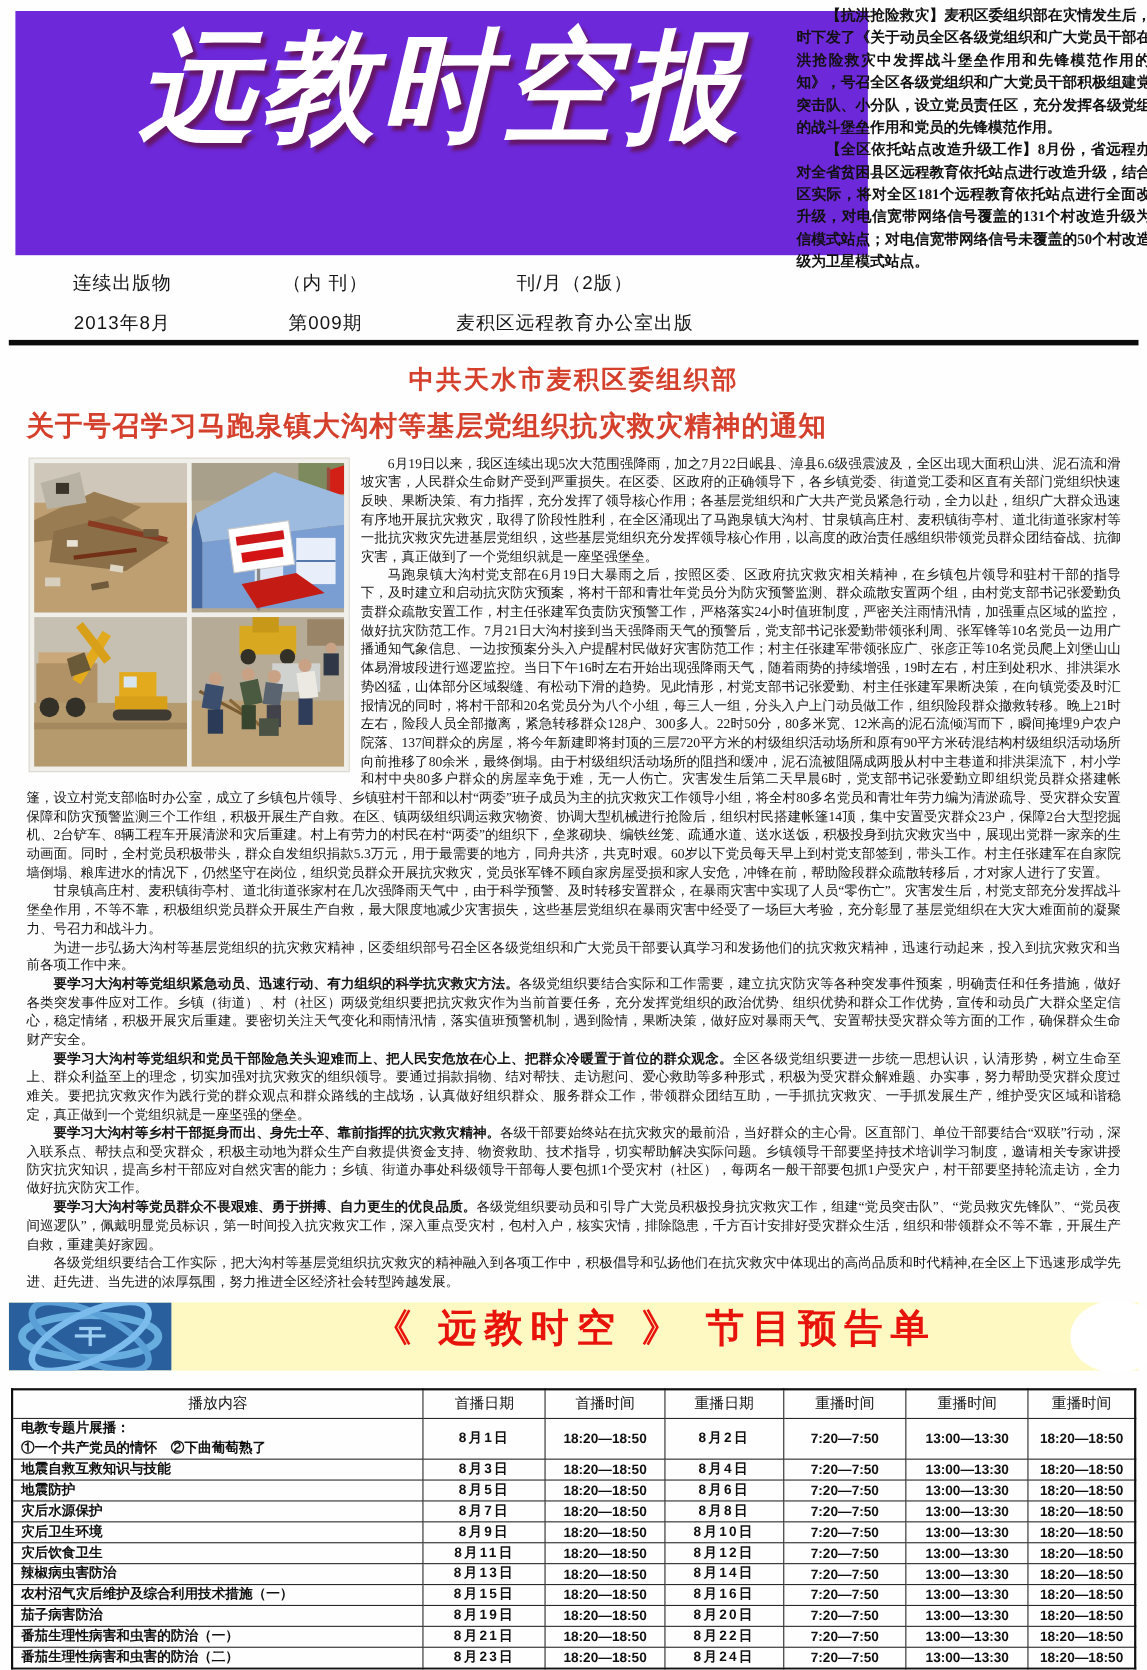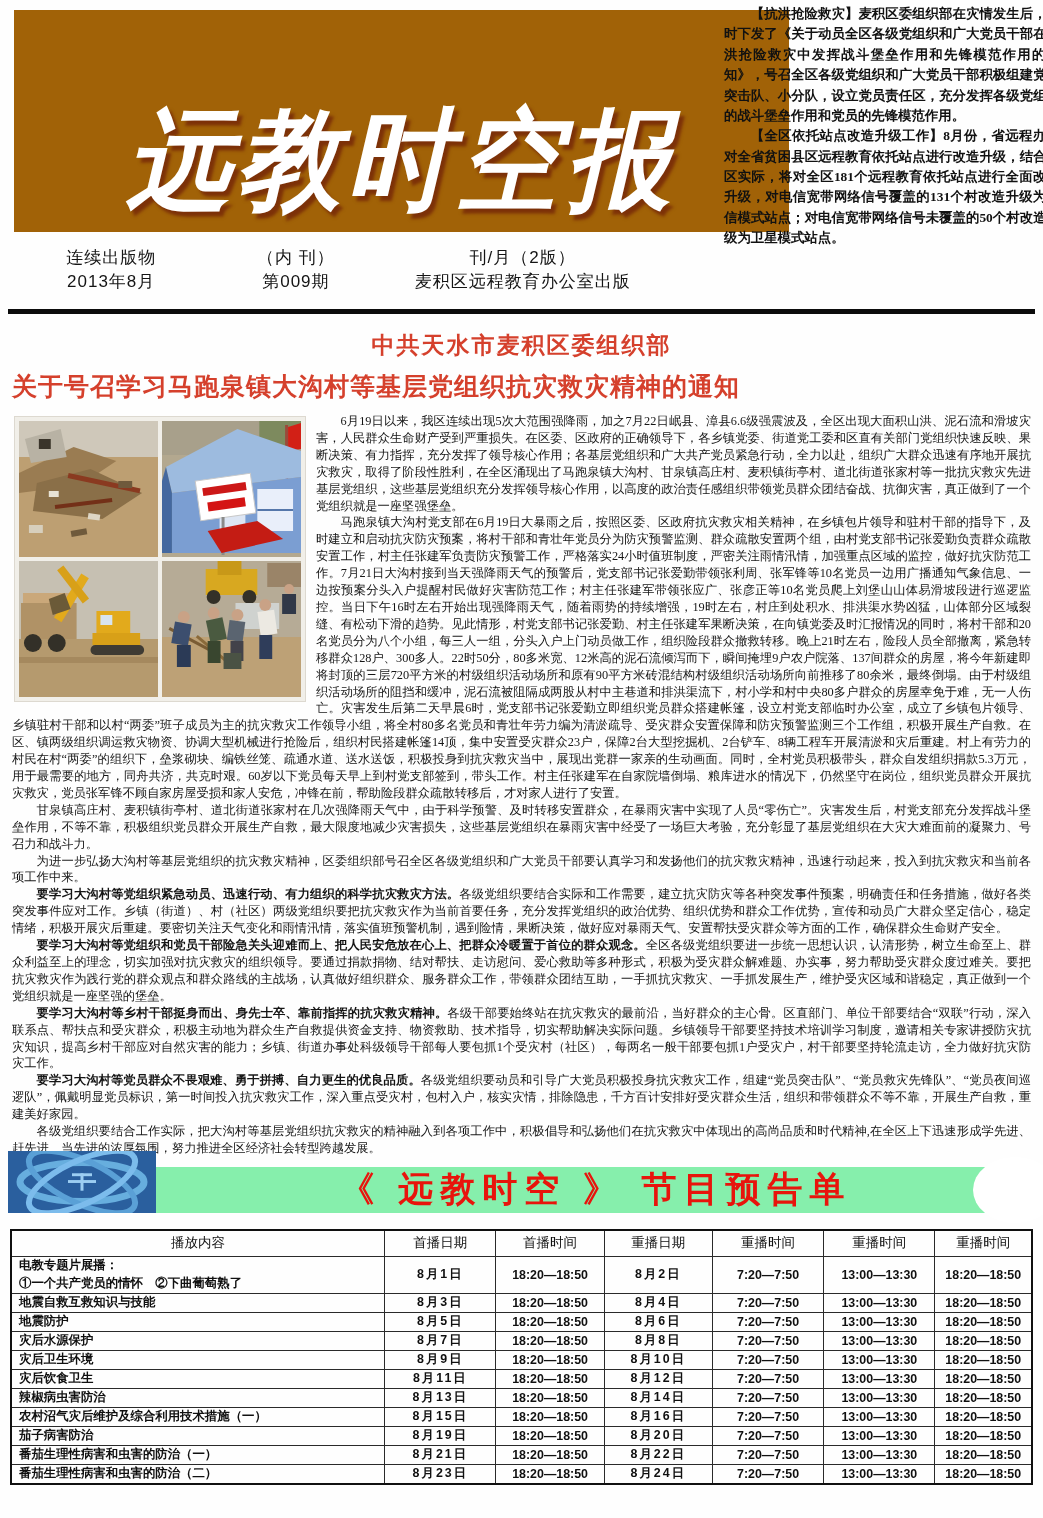--- a/index.html
+++ b/index.html
@@ -1,53 +1,53 @@
 <!DOCTYPE html>
 <html lang="zh"><head>
 <meta charset="utf-8">
 <style>
   html,body{margin:0;padding:0;background:#ffffff;}
   .page{position:relative;width:1043px;height:1518px;background:#fefefe;overflow:hidden;
         font-family:"Liberation Serif",serif;color:#111;}
 
   
   .header{position:relative;height:318px;}
-  .mast-red{position:absolute;left:14px;top:10px;width:775px;height:222px;background:#a16207;
-            display:flex;align-items:flex-end;justify-content:center;}
+  .mast-red{position:absolute;left:14px;top:10px;width:775px;height:222px;background:#6d28d9;
+            display:flex;align-items:flex-start;justify-content:center;}
   .mast-title{color:#ffffff;font-size:104px;font-weight:900;font-style:italic;letter-spacing:6px;
               white-space:nowrap;transform:scaleY(1.06);
               text-shadow:4px 5px 3px rgba(95,10,10,.55);
               font-family:"DejaVu Sans",sans-serif;}
   .right-col{position:absolute;left:724px;top:4px;width:336px;font-size:13.4px;font-weight:bold;
              line-height:1.52;text-align:justify;}
   .right-col p{margin:0;text-indent:2em;}
   .pubinfo{position:absolute;left:14px;top:246px;width:648px;display:grid;
-           grid-template-columns:30% 27% 43%;row-gap:1px;
+           grid-template-columns:30% 27% 43%;row-gap:13px;
            font-family:"Liberation Sans",sans-serif;font-size:17px;color:#141414;}
   .pubinfo span{text-align:center;letter-spacing:1px;}
   .rule{position:absolute;left:8px;right:8px;top:309px;height:5px;background:#0c0c0c;}
 
   
-  .article{padding:0 12px;}
+  .article{padding:0 24px;}
   .article h1{margin:12px 0 0;text-align:center;color:#d5402c;font-size:23px;font-weight:bold;
               font-family:"Liberation Sans",sans-serif;letter-spacing:2px;}
   .article h2{margin:9px 0 10px;color:#d5402c;font-size:25px;font-weight:bold;
               font-family:"Liberation Sans",sans-serif;letter-spacing:1px;}
   .body{font-size:12.3px;line-height:16.9px;text-align:justify;color:#151515;}
   .body p{margin:0;text-indent:2em;}
   .body .lead{font-family:"Liberation Sans",sans-serif;}
   .photos{float:left;width:292px;height:286px;margin:3px 10px 4px 2px;box-sizing:border-box;
           padding:4px;background:#f1efe9;border:1px solid #ddd9d0;
           display:grid;grid-template-columns:1fr 1fr;grid-template-rows:1fr 1fr;gap:4px;}
   .photos figure{margin:0;overflow:hidden;}
   .photos svg{width:100%;height:100%;display:block;}
 
   
-  .banner{position:relative;margin:10px 8px 0;height:46px;background:#86efac;
-          display:flex;align-items:flex-end;}
+  .banner{position:relative;margin:10px 8px 0;height:62px;background:#fef9c3;
+          display:flex;align-items:flex-start;}
   .logo{flex:0 0 148px;width:148px;height:62px;}
   .logo svg{width:100%;height:100%;display:block;}
   .banner-title{flex:1;text-align:center;color:#e8140c;font-size:35px;font-weight:900;
                 font-family:"Liberation Sans",sans-serif;letter-spacing:7px;white-space:nowrap;}
   .notch{position:absolute;right:-22px;top:50%;transform:translateY(-50%);
          width:84px;height:66px;background:#ffffff;border-radius:50%;}
 
   
   table.schedule{margin:16px 10px 0;width:1023px;border-collapse:collapse;table-layout:fixed;
                  font-family:"Liberation Sans",sans-serif;border:2px solid #101010;}

